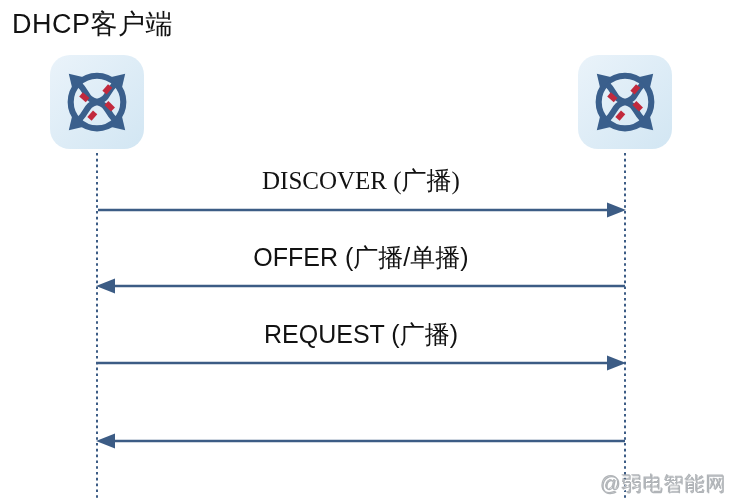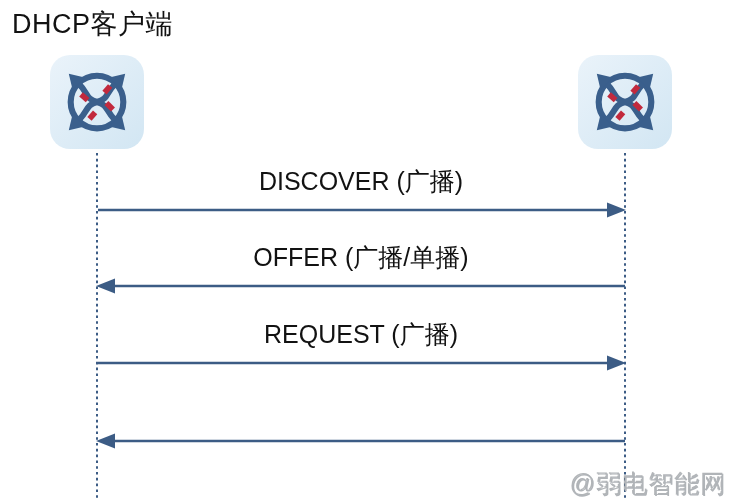--- a/index.html
+++ b/index.html
@@ -18,26 +18,26 @@
     background:linear-gradient(135deg,#eaf3fa 0%,#d2e6f3 100%);
   }
   .actor-icon.client{left:50px;}
   .actor-icon.server{left:578px;}
   .actor-icon svg{display:block;width:100%;height:100%;}
   .wires{position:absolute;left:0;top:0;width:730px;height:500px;}
   .msg-label{
     position:absolute;left:97px;width:528px;text-align:center;
     font-size:25px;line-height:30px;color:#121212;white-space:nowrap;
   }
-  .m1{top:166px;}
+  .m1{top:166px;font-family:Liberation Serif, serif;}
   .m2{top:242px;}
   .m3{top:319px;}
   .m4{top:397px;}
   .watermark{
-    position:absolute;right:3px;bottom:2px;font-size:25px;line-height:28px;
+    position:absolute;right:3px;bottom:2px;font-size:20px;line-height:28px;
     color:#b0b4b8;letter-spacing:1px;white-space:nowrap;
     text-shadow:1px 1px 0 #ffffff,-1px -1px 0 rgba(115,120,125,.55);
   }
 </style>
 </head>
 <body>
 
 <div class="stage">
 
   <div class="actor-title left">DHCP客户端</div>

